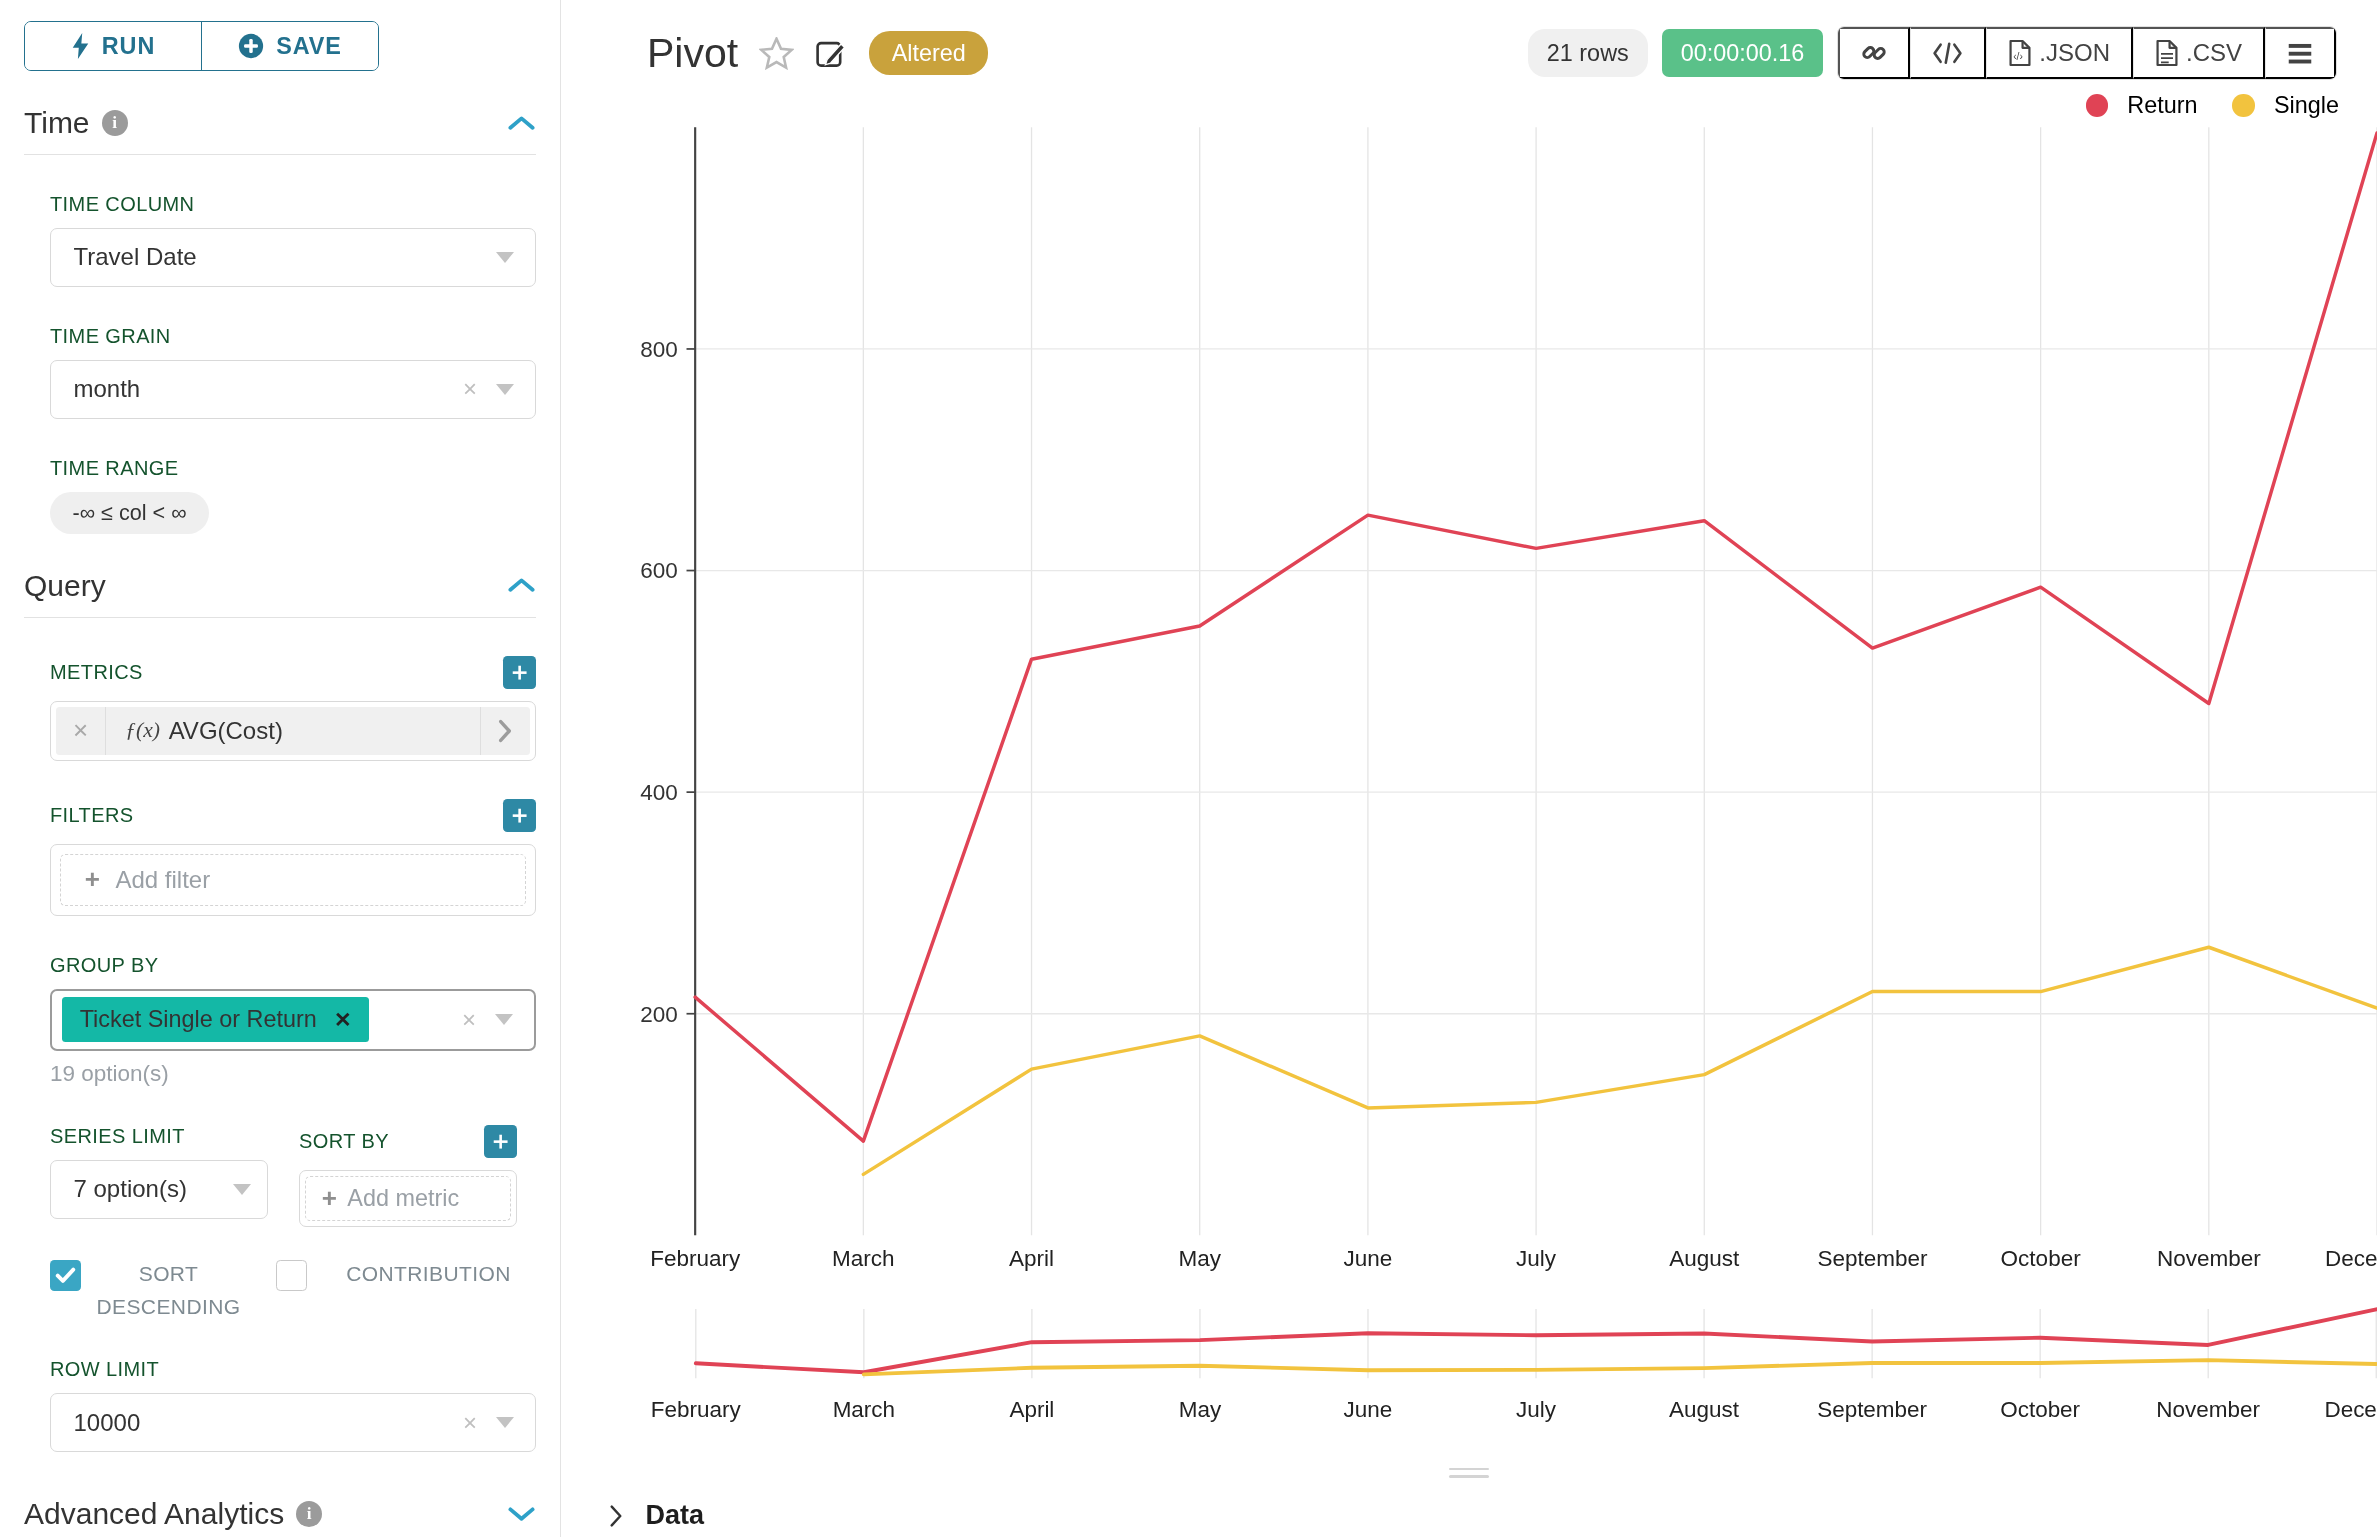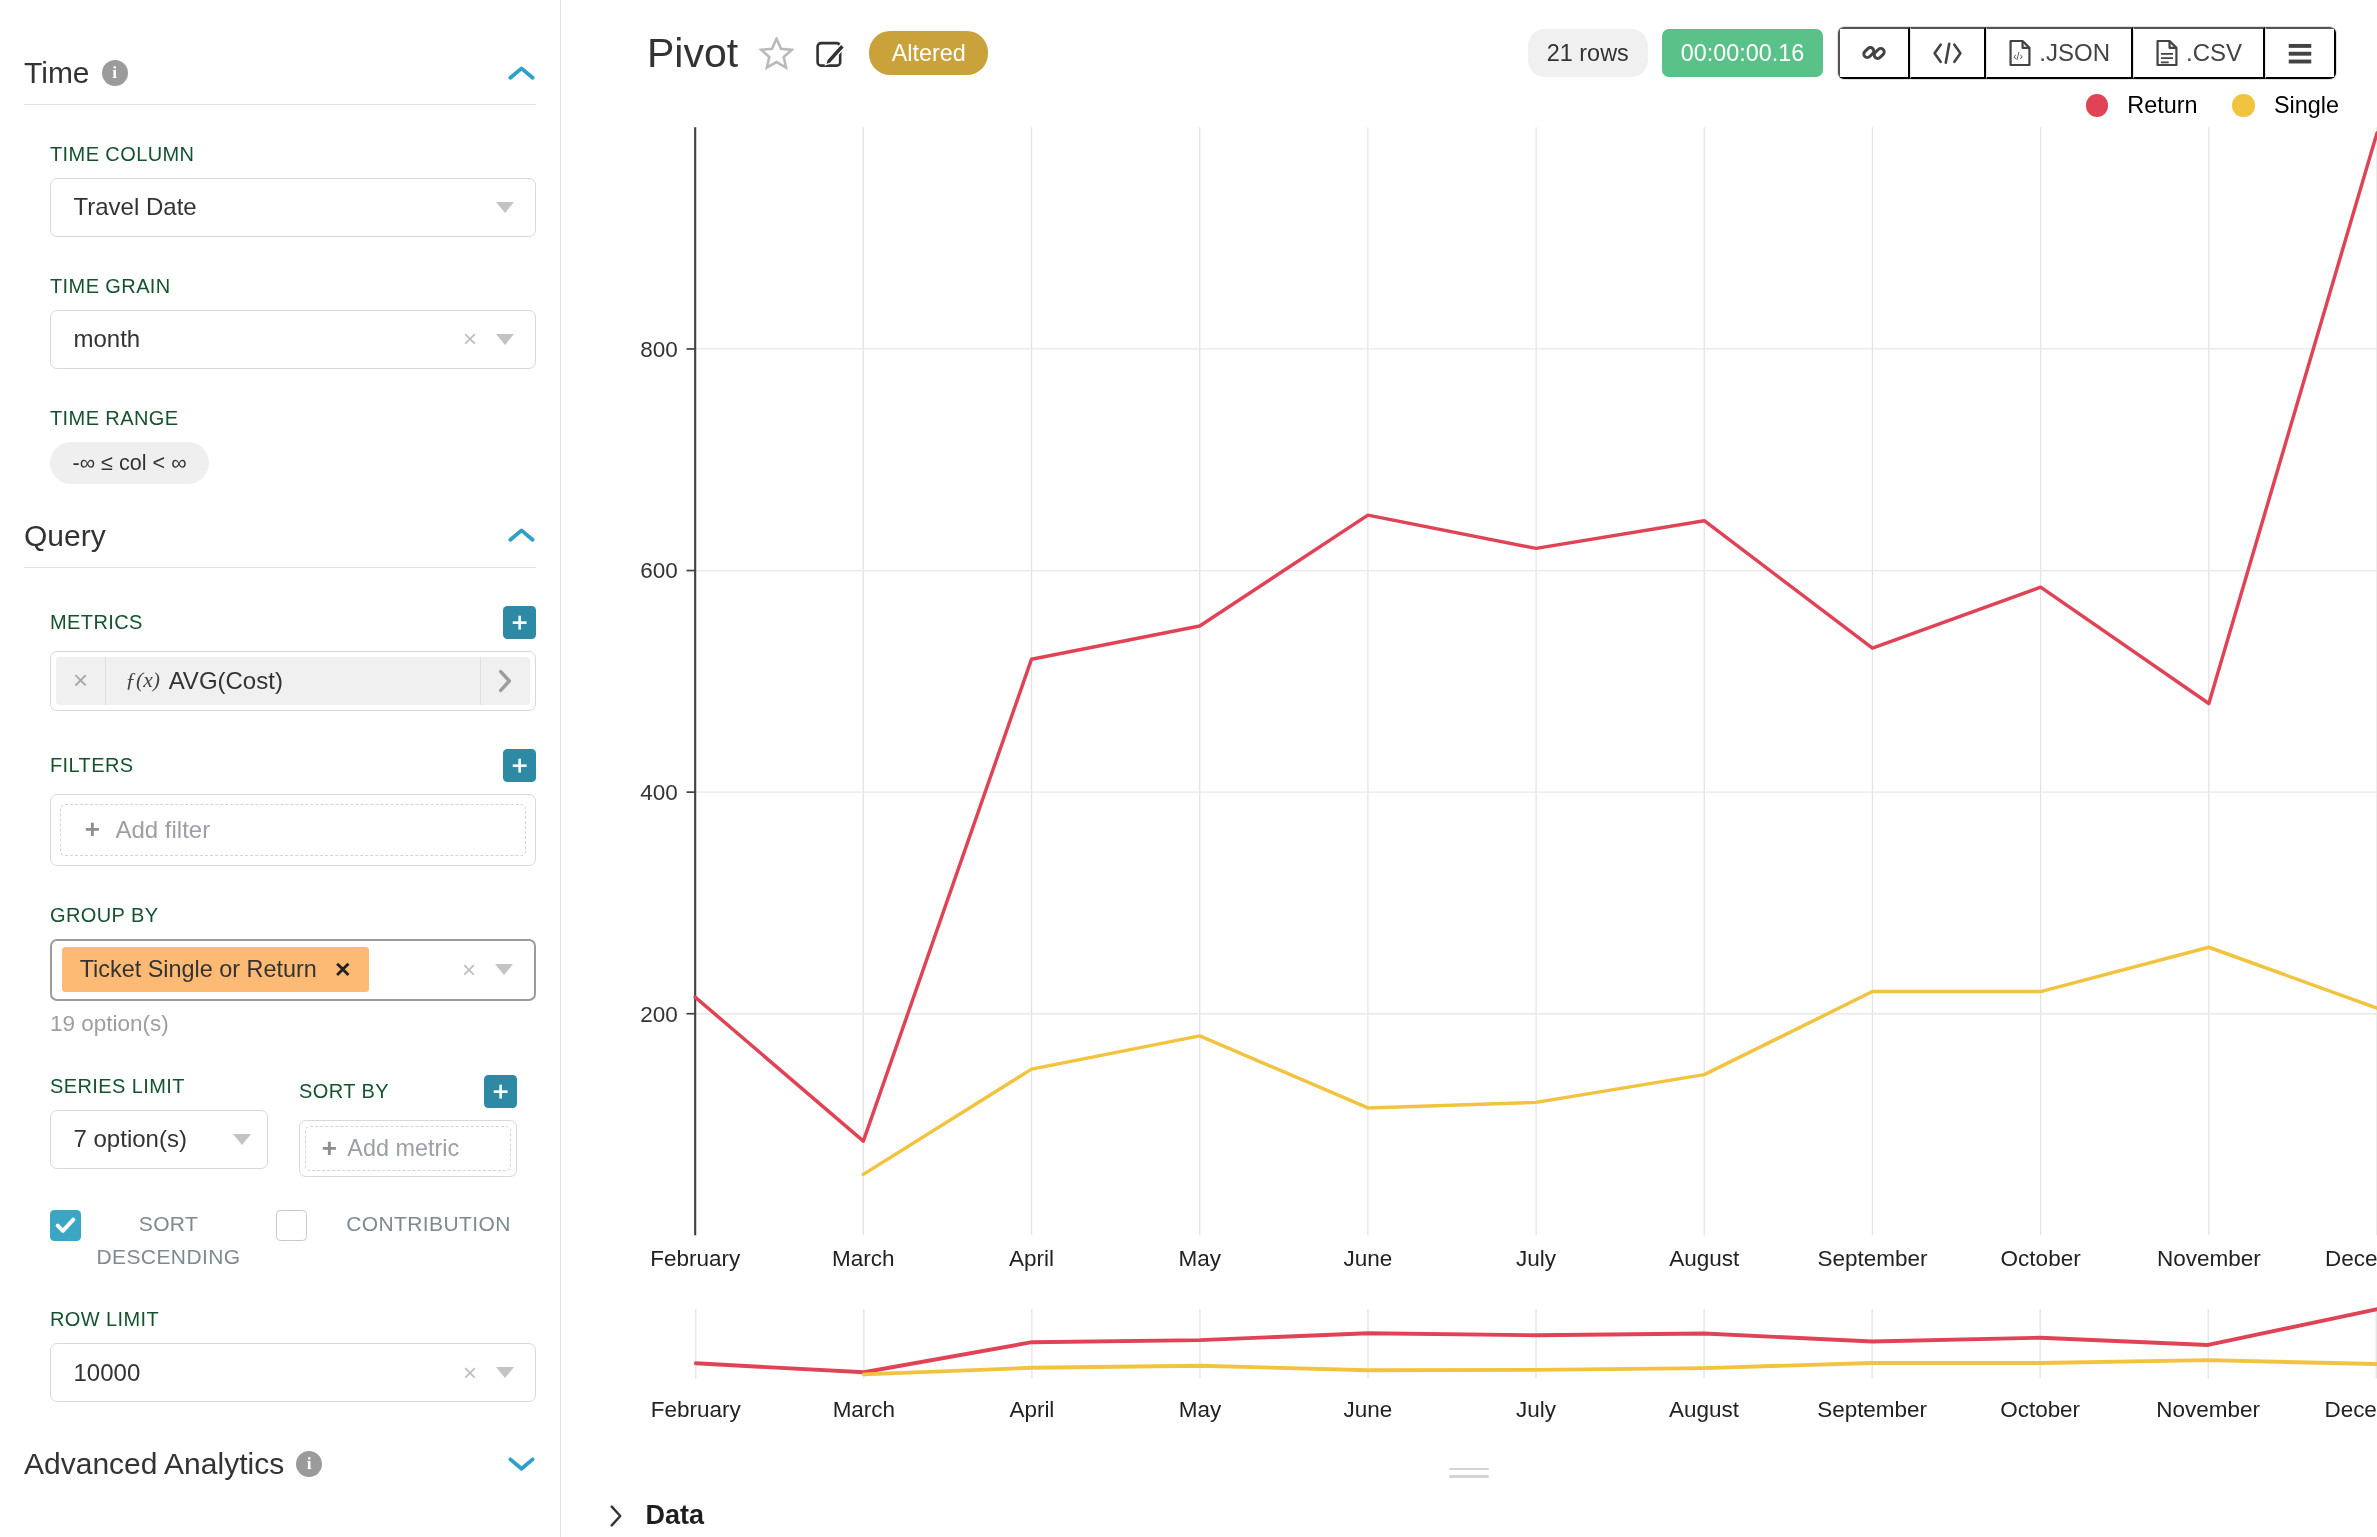--- a/index.html
+++ b/index.html
@@ -53,21 +53,21 @@
   .metric-name { font-size:24px; color:#333; }
   .metric-go { margin-left:auto; width:50px; align-self:stretch; display:flex; align-items:center;
                justify-content:center; border-left:0.9px solid #dedede; color:#9c9c9c; }
 
   .dashed-box { margin-top:12px; border:0.9px solid #d9d9d9; border-radius:7px; padding:8.7px; }
   .dashed-inner { border:1.7px dashed #d4d4d4; border-radius:5.2px; height:52px; display:flex;
                   align-items:center; padding-left:24px; gap:15.6px; color:#9aa0a6; font-size:24px; }
   .plus-glyph { color:#8f8f8f; font-size:26px; font-weight:700; }
 
   .select.focused { border:2.6px solid #9b9b9b; height:62px; padding-left:10.4px; }
-  .tag { background:#fdba74; border-radius:3.5px; height:45px; display:flex; align-items:center;
+  .tag { background:#14b8a6; border-radius:3.5px; height:45px; display:flex; align-items:center;
          gap:17.3px; padding:0 17.3px; font-size:23.4px; color:#333; }
   .tag .tag-x { font-weight:700; font-size:21px; color:#222; }
   .helper { margin-top:10.4px; font-size:22.5px; color:#9aa0a6; }
 
   .two-col { display:flex; gap:31px; margin-top:38px; padding-left:26px; }
   .col { width:218px; }
   .col-right { width:218px; }
   .checks { display:flex; margin-top:31px; padding-left:26px;text-align:center; }
   .check-item { display:flex; gap:14px; width:260px; align-items:flex-start; }
   .checkbox { width:31px; height:31px; border-radius:4.3px; flex:none; margin-top:1.7px; }
@@ -107,20 +107,36 @@
 
   svg.chart { display:block; }
 </style>
 </head>
 <body>
 
 <div class="app">
 
   <div class="sidebar">
 
+    <div class="btn-group">
+      <button class="btn">
+        <svg width="19" height="26" viewBox="0 0 22 30">
+          <path d="M13 0 L2 17 h7 L8 30 L20 12 h-8 Z" fill="#23718e"></path>
+        </svg>
+        <span>RUN</span>
+      </button>
+      <button class="btn">
+        <svg width="26" height="26" viewBox="0 0 30 30">
+          <circle cx="15" cy="15" r="14" fill="#23718e"></circle>
+          <rect x="7" y="13" width="16" height="4" rx="1.5" fill="#fff"></rect>
+          <rect x="13" y="7" width="4" height="16" rx="1.5" fill="#fff"></rect>
+        </svg>
+        <span>SAVE</span>
+      </button>
+    </div>
 
     <div class="section">
       <div class="section-head">
         <span class="section-title">Time</span>
         <span class="info-dot">i</span>
         <svg class="head-chevron" width="29" height="19" viewBox="0 0 34 22">
           <polyline class="chev" points="4,16 17,5 30,16"></polyline>
         </svg>
       </div>
       <div class="divider"></div>

